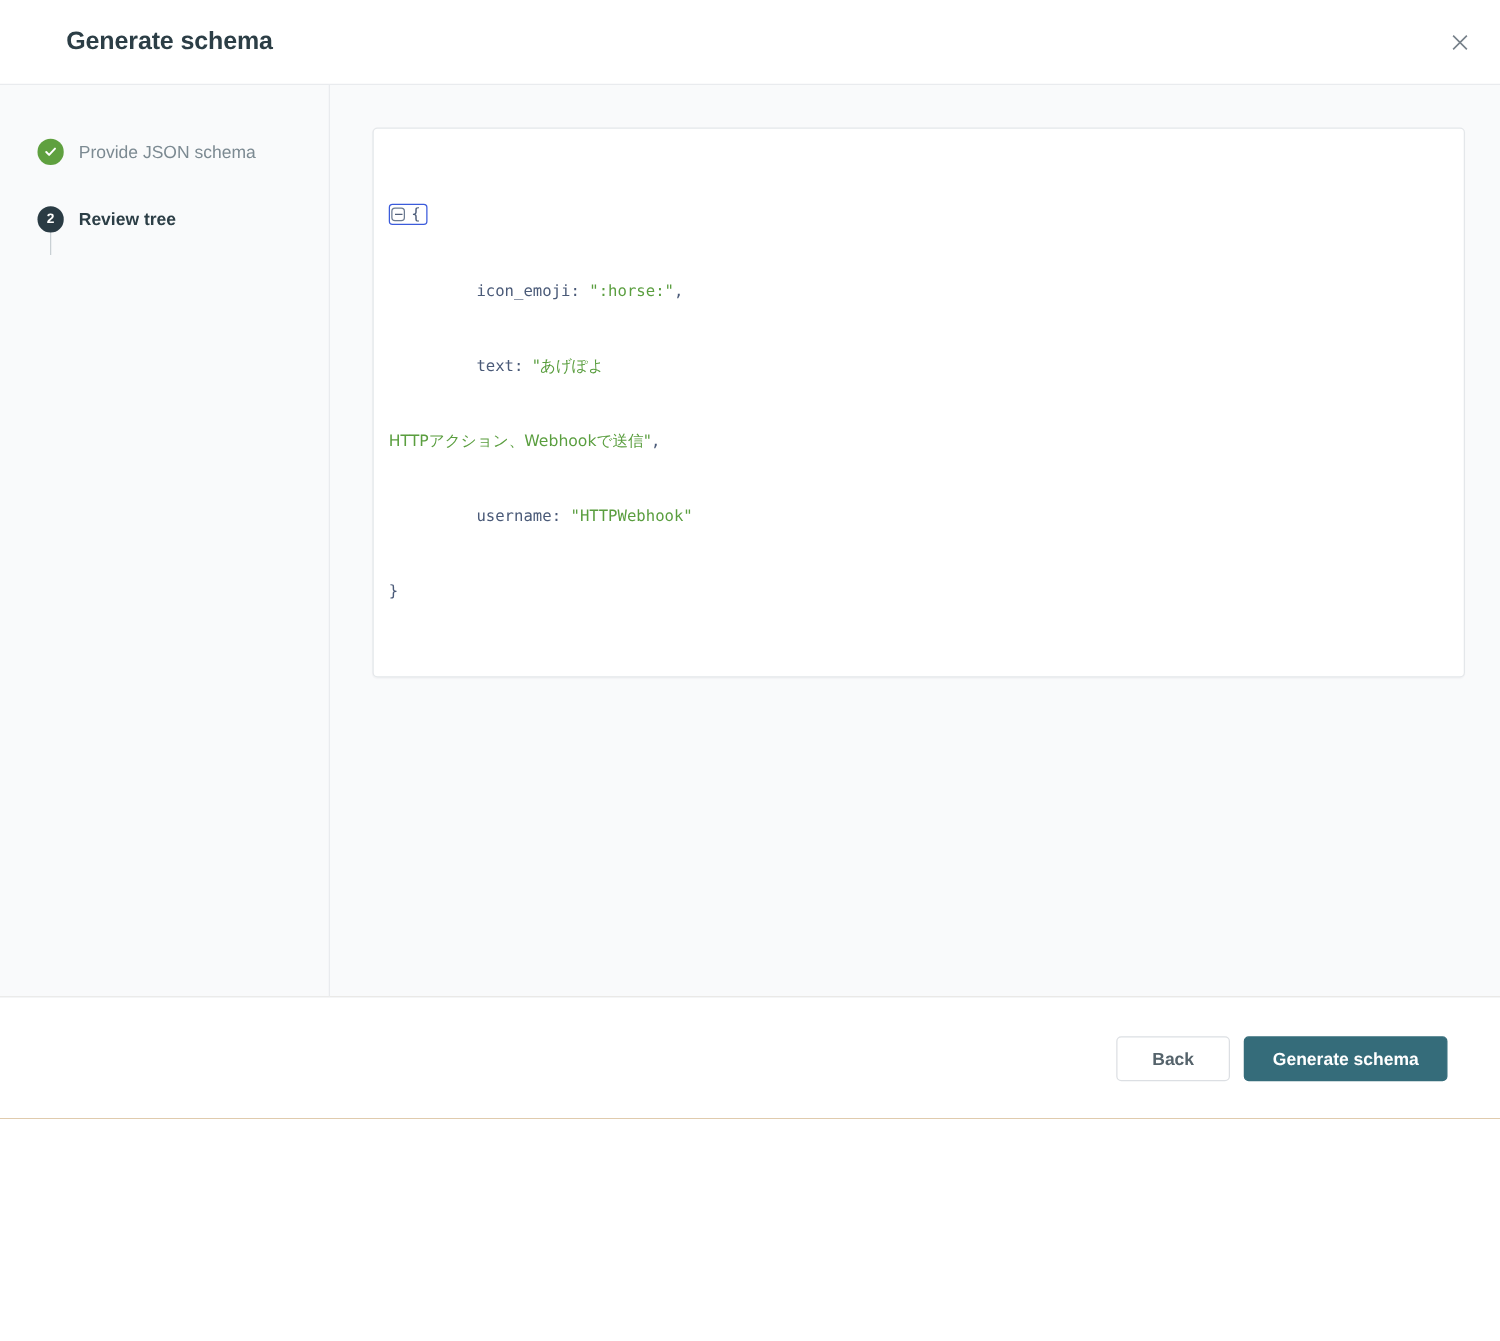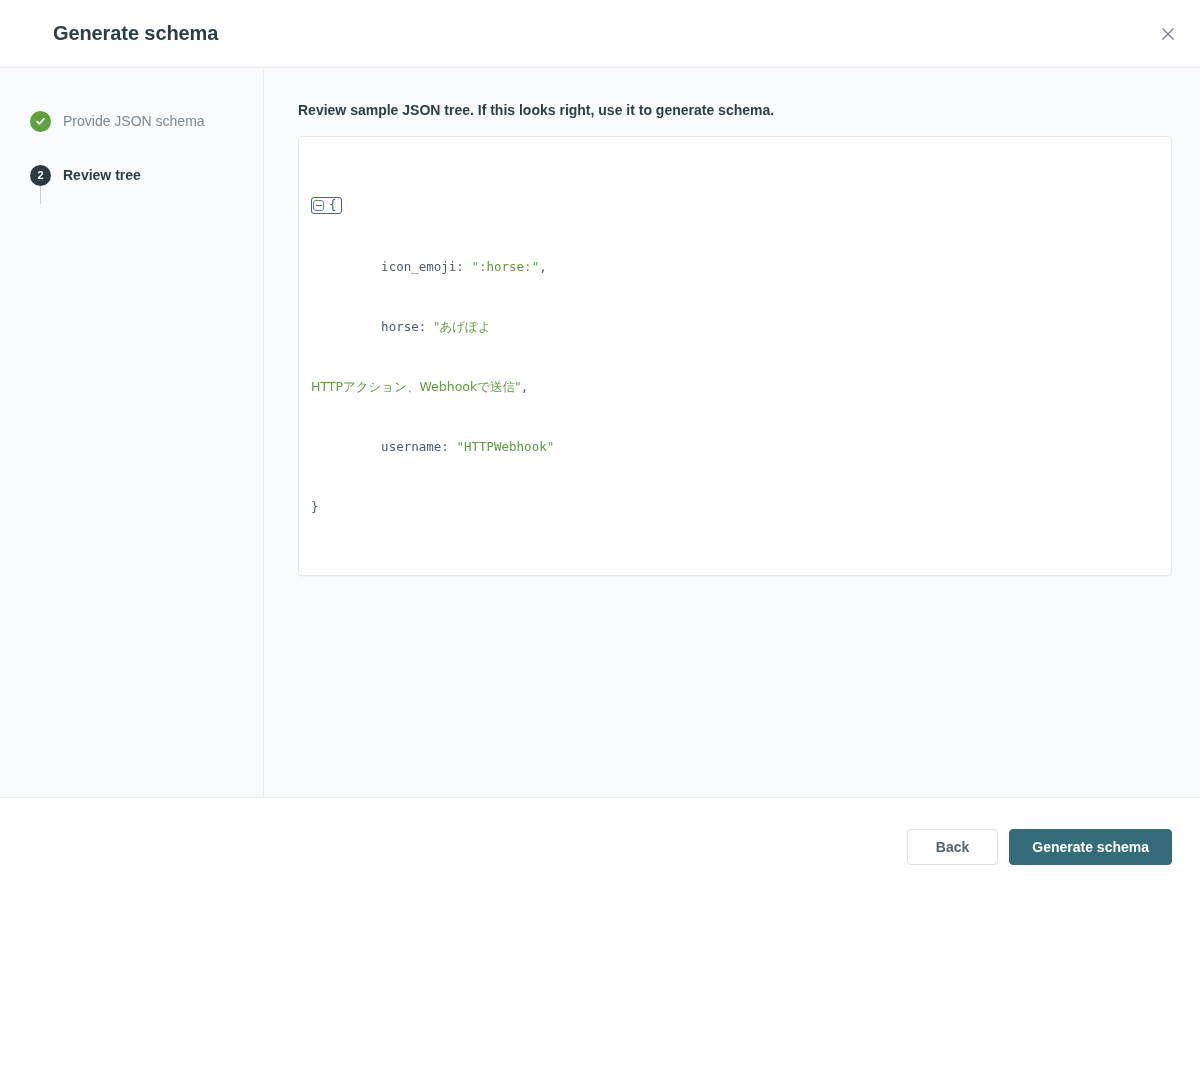--- a/index.html
+++ b/index.html
@@ -173,21 +173,21 @@
 
   
   .footer {
     flex: 0 0 98px;
     height: 98px;
     background: #ffffff;
     border-top: 1px solid #e9ebee;
     display: flex;
     align-items: center;
     justify-content: flex-end;
-    padding-right: 28px;
+    padding-right: 42px;
     gap: 11px;
   }
   .btn {
     font-family: "Liberation Sans", sans-serif;
     font-size: 14px;
     font-weight: 700;
     border-radius: 4px;
     cursor: pointer;
     display: inline-flex;
     align-items: center;
@@ -239,35 +239,34 @@
         </div>
 
         <div class="step">
           <div class="step-badge current">2</div>
           <div class="step-label current">Review tree</div>
         </div>
       </div>
     </div>
 
     <div class="main">
-      <p class="main-instruction">Review sample JSON tree. If this looks right, use it to generate schema.</p>
 
       <div class="json-viewer">
         <div class="json-code">
 
           <span class="json-line root">
             <span class="fold-wrap">
               <span class="fold-toggle"><i></i></span>
               <span class="brace">{</span>
             </span>
           </span>
 
           <span class="json-line"><span class="json-indent">    </span><span class="json-key">icon_emoji:</span><span class="json-punct"> </span><span class="json-string">":horse:"</span><span class="json-punct">,</span></span>
 
-          <span class="json-line"><span class="json-indent">    </span><span class="json-key">horse:</span><span class="json-punct"> </span><span class="json-string-jp">"あげぽよ</span></span>
+          <span class="json-line"><span class="json-indent">    </span><span class="json-key">text:</span><span class="json-punct"> </span><span class="json-string-jp">"あげぽよ</span></span>
 
           <span class="json-line"><span class="json-string-jp">HTTPアクション、Webhookで送信"</span><span class="json-punct">,</span></span>
 
           <span class="json-line"><span class="json-indent">    </span><span class="json-key">username:</span><span class="json-punct"> </span><span class="json-string">"HTTPWebhook"</span></span>
 
           <span class="json-line"><span class="brace">}</span></span>
 
         </div>
       </div>
     </div>

